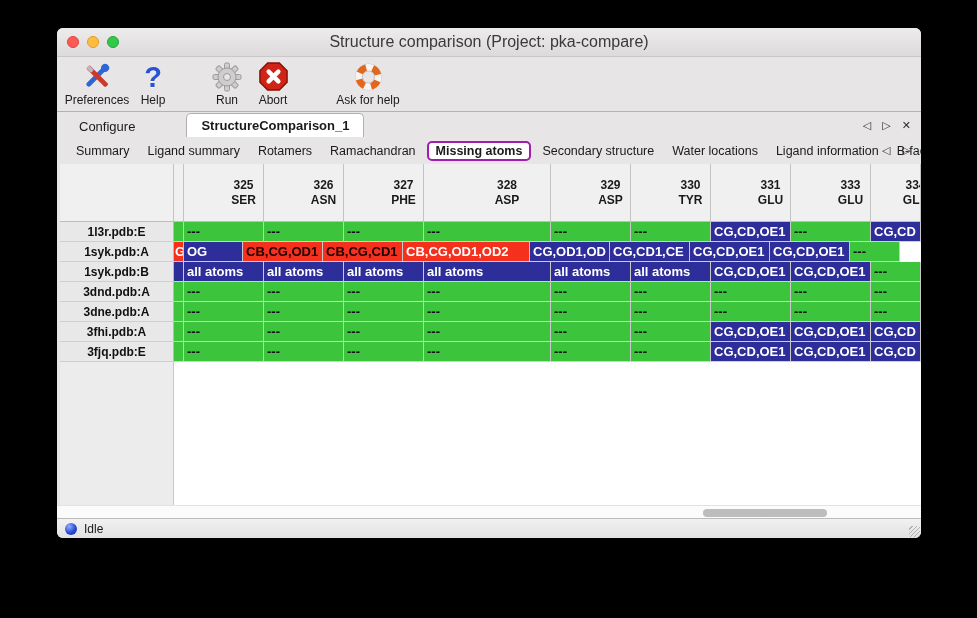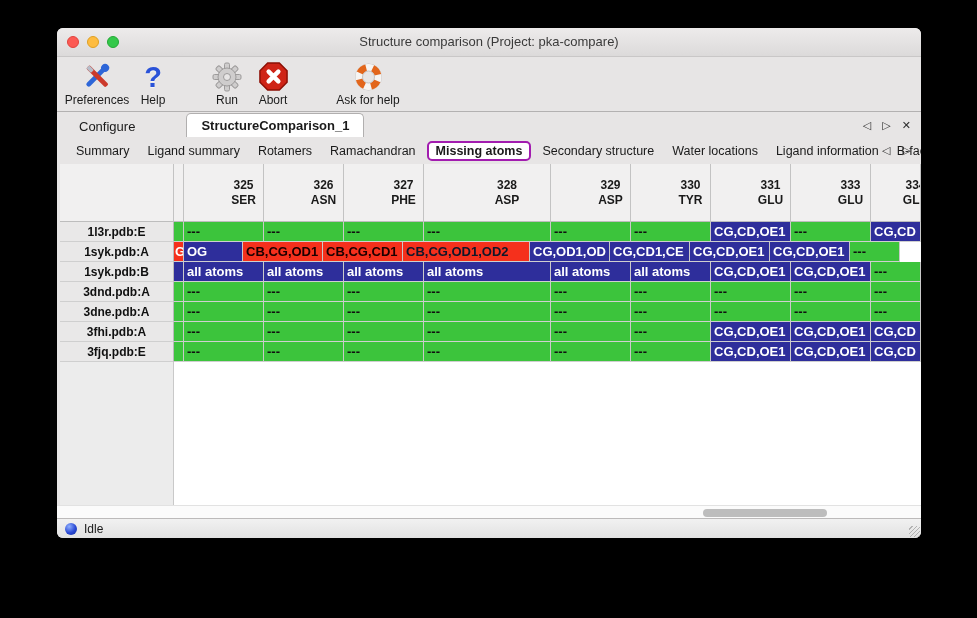--- a/index.html
+++ b/index.html
@@ -8,21 +8,21 @@
     font-family:"Liberation Sans",sans-serif;
     -webkit-font-smoothing:antialiased;
   }
   .window{
     position:absolute;left:57px;top:28px;width:864px;height:510px;
     background:#e7e5e5;border-radius:6px;overflow:hidden;
     box-shadow:0 14px 34px rgba(0,0,0,.55);
   }
   
   .titlebar{height:28px;background:linear-gradient(#edebeb,#dcdada);border-bottom:1px solid #c9c7c7;position:relative;}
-  .title{line-height:28px;text-align:center;font-size:13px;color:#3a3a3a;}
+  .title{line-height:28px;text-align:center;font-size:16px;color:#3a3a3a;}
   .traffic{position:absolute;left:10px;top:8px;display:flex;gap:8px;}
   .tl{width:12px;height:12px;border-radius:50%;display:inline-block;box-sizing:border-box;}
   .tl.red{background:#fc5a54;border:1px solid #e0443e;}
   .tl.yellow{background:#febc40;border:1px solid #dfa023;}
   .tl.green{background:#34c84a;border:1px solid #24a835;}
   
   .toolbar{height:54px;background:#e7e5e5;border-bottom:1px solid #b3b1b1;position:relative;}
   .titem{position:absolute;top:3px;display:flex;flex-direction:column;align-items:center;gap:0;cursor:default;}
   .ticon{height:33px;display:flex;align-items:center;justify-content:center;}
   .tlabel{font-size:12px;color:#1c1c1c;white-space:nowrap;}
@@ -221,21 +221,21 @@
         <div class="cell dcell" style="width: 80px; background: rgb(46, 46, 155); color: rgb(255, 255, 255);">CG,CD,OE1</div>
         <div class="cell dcell" style="width: 80px; background: rgb(60, 196, 60); color: rgb(16, 16, 16);">---</div>
         <div class="cell dcell" style="width: 50px; background: rgb(46, 46, 155); color: rgb(255, 255, 255);">CG,CD</div>
       </div>
       <div class="trow">
         <div class="cell lcell">1syk.pdb:A</div>
         <div class="cell dcell sliver" style="background: rgb(245, 48, 28);">G</div>
         <div class="cell dcell" style="width: 59px; background: rgb(46, 46, 155); color: rgb(255, 255, 255);">OG</div>
         <div class="cell dcell" style="width: 80px; background: rgb(245, 48, 28); color: rgb(27, 0, 0);">CB,CG,OD1</div>
         <div class="cell dcell" style="width: 80px; background: rgb(245, 48, 28); color: rgb(27, 0, 0);">CB,CG,CD1</div>
-        <div class="cell dcell" style="width: 127px; background: rgb(245, 48, 28); color: #0f172a;">CB,CG,OD1,OD2</div>
+        <div class="cell dcell" style="width: 127px; background: rgb(245, 48, 28); color: #ffffff;">CB,CG,OD1,OD2</div>
         <div class="cell dcell" style="width: 80px; background: rgb(46, 46, 155); color: rgb(255, 255, 255);">CG,OD1,OD</div>
         <div class="cell dcell" style="width: 80px; background: rgb(46, 46, 155); color: rgb(255, 255, 255);">CG,CD1,CE</div>
         <div class="cell dcell" style="width: 80px; background: rgb(46, 46, 155); color: rgb(255, 255, 255);">CG,CD,OE1</div>
         <div class="cell dcell" style="width: 80px; background: rgb(46, 46, 155); color: rgb(255, 255, 255);">CG,CD,OE1</div>
         <div class="cell dcell" style="width: 50px; background: rgb(60, 196, 60); color: rgb(16, 16, 16);">---</div>
       </div>
       <div class="trow">
         <div class="cell lcell">1syk.pdb:B</div>
         <div class="cell dcell sliver" style="background: rgb(46, 46, 155);"></div>
         <div class="cell dcell" style="width: 80px; background: rgb(46, 46, 155); color: rgb(255, 255, 255);">all atoms</div>

